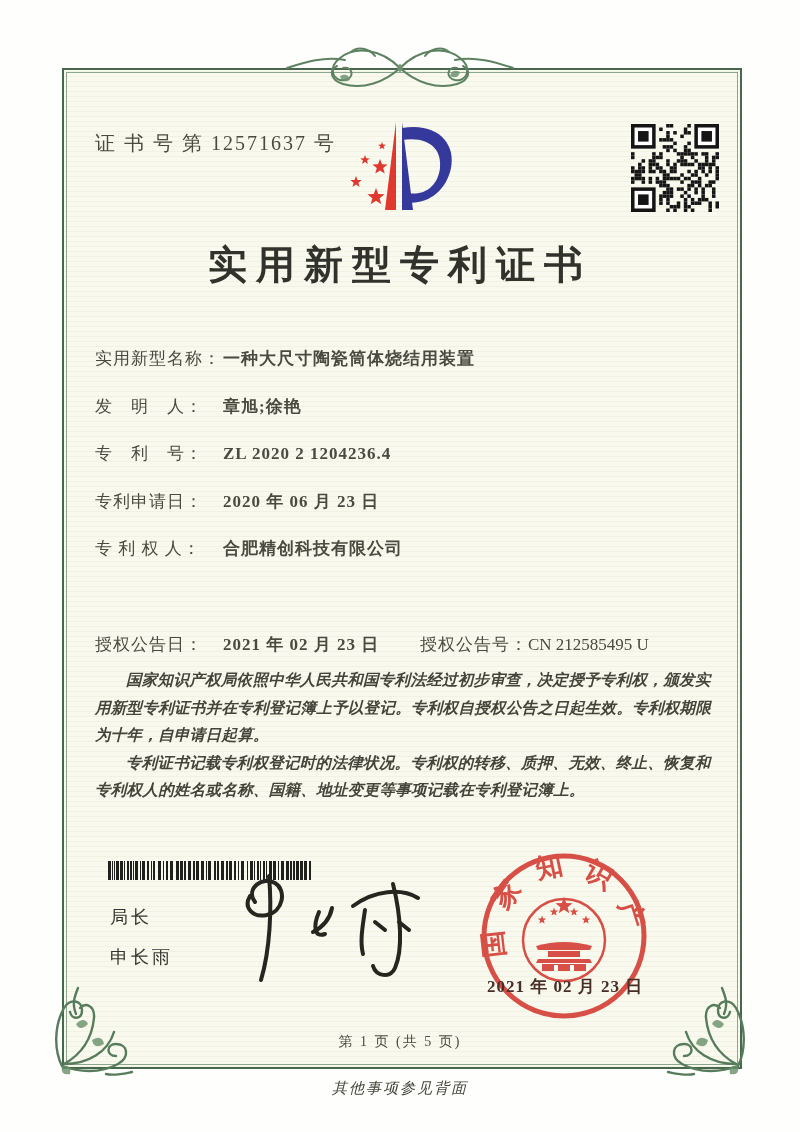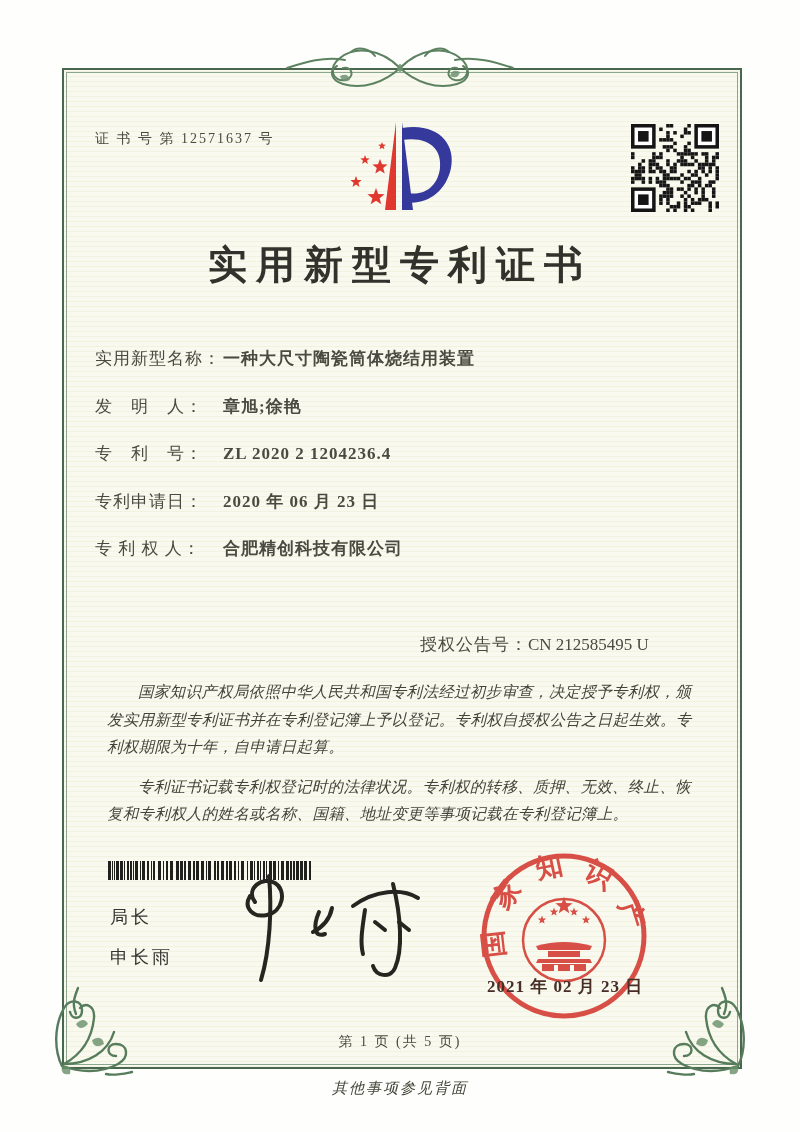--- a/index.html
+++ b/index.html
@@ -3,30 +3,30 @@
 <meta charset="utf-8">
 <style>
   html,body{margin:0;padding:0;background:#ffffff;}
   .page{position:relative;width:800px;height:1132px;background:#fefefc;overflow:hidden;
         font-family:"Liberation Serif","DejaVu Serif",serif;color:#3f3e36;}
   .abs{position:absolute;}
   
   .frame{left:62px;top:68px;width:676px;height:997px;border:2px solid #49674e;
          background:repeating-linear-gradient(0deg,#f0f3e0 0px,#f0f3e0 1px,#f9f9ef 1px,#f9f9ef 5px);}
   .frame-inner{position:absolute;left:2px;top:2px;right:2px;bottom:2px;border:1px solid #8aa68c;}
-  .cert-no{left:95px;top:130px;font-size:14px;letter-spacing:2px;color:#4b4a40;}
+  .cert-no{left:95px;top:130px;font-size:20px;letter-spacing:2px;color:#4b4a40;}
   .title{left:0;top:238px;width:800px;text-align:center;font-size:39px;font-weight:600;
          letter-spacing:9px;color:#32322c;}
   .row{left:95px;width:640px;font-size:17px;line-height:24px;color:#4b4a40;}
   .row .lbl{display:inline-block;min-width:128px;vertical-align:top;letter-spacing:1px;}
   .row .val{display:inline-block;vertical-align:top;max-width:472px;letter-spacing:1px;font-weight:bold;}
   .row2{left:420px;font-size:17px;color:#4b4a40;}
   .paras{left:95px;top:666px;width:618px;font-size:15.5px;line-height:27.5px;color:#45443a;
          font-style:italic;letter-spacing:0.3px;}
-  .paras p{margin:12px;text-indent:2em;}
+  .paras p{margin:0;text-indent:2em;font-weight:bold;}
   .barcode{left:108px;top:861px;height:19px;display:flex;align-items:stretch;}
   .barcode span{display:block;height:100%;}
   .sig-title{left:110px;top:905px;font-size:18px;color:#35342e;font-family:Liberation Sans, sans-serif;letter-spacing:3px;}
   .sig-name{left:110px;top:945px;font-size:18px;color:#35342e;font-family:"Liberation Sans","DejaVu Sans",sans-serif;letter-spacing:3px;}
   .seal-date{left:487px;top:975px;font-size:17px;letter-spacing:1px;color:#472e26;font-weight:600;z-index:6;}
   .page-no{left:0;top:1033px;width:800px;text-align:center;font-size:14px;color:#4b4a40;letter-spacing:2px;}
   .back-note{left:0;top:1079px;width:800px;text-align:center;font-size:15px;color:#45443a;
              font-style:italic;letter-spacing:2px;}
   svg{display:block;}
 </style>
@@ -319,20 +319,23 @@
   </div>
   <div class="abs row" style="top:442px;">
     <span class="lbl">专　利　号：</span><span class="val">ZL 2020 2 1204236.4</span>
   </div>
   <div class="abs row" style="top:490px;">
     <span class="lbl">专利申请日：</span><span class="val">2020 年 06 月 23 日</span>
   </div>
   <div class="abs row" style="top:537px;">
     <span class="lbl">专 利 权 人：</span><span class="val">合肥精创科技有限公司</span>
   </div>
+  <div class="abs row" style="top:633px;">
+    <span class="lbl">授权公告日：</span><span class="val">2021 年 02 月 23 日</span>
+  </div>
   <div class="abs row2" style="top:633px;">
     <span class="lbl" style="letter-spacing:1px;">授权公告号：</span><span class="val">CN 212585495 U</span>
   </div>
 
   <div class="abs paras">
     <p>国家知识产权局依照中华人民共和国专利法经过初步审查，决定授予专利权，颁发实用新型专利证书并在专利登记簿上予以登记。专利权自授权公告之日起生效。专利权期限为十年，自申请日起算。</p>
     <p>专利证书记载专利权登记时的法律状况。专利权的转移、质押、无效、终止、恢复和专利权人的姓名或名称、国籍、地址变更等事项记载在专利登记簿上。</p>
   </div>
 
   <div id="barcode" class="abs barcode">

